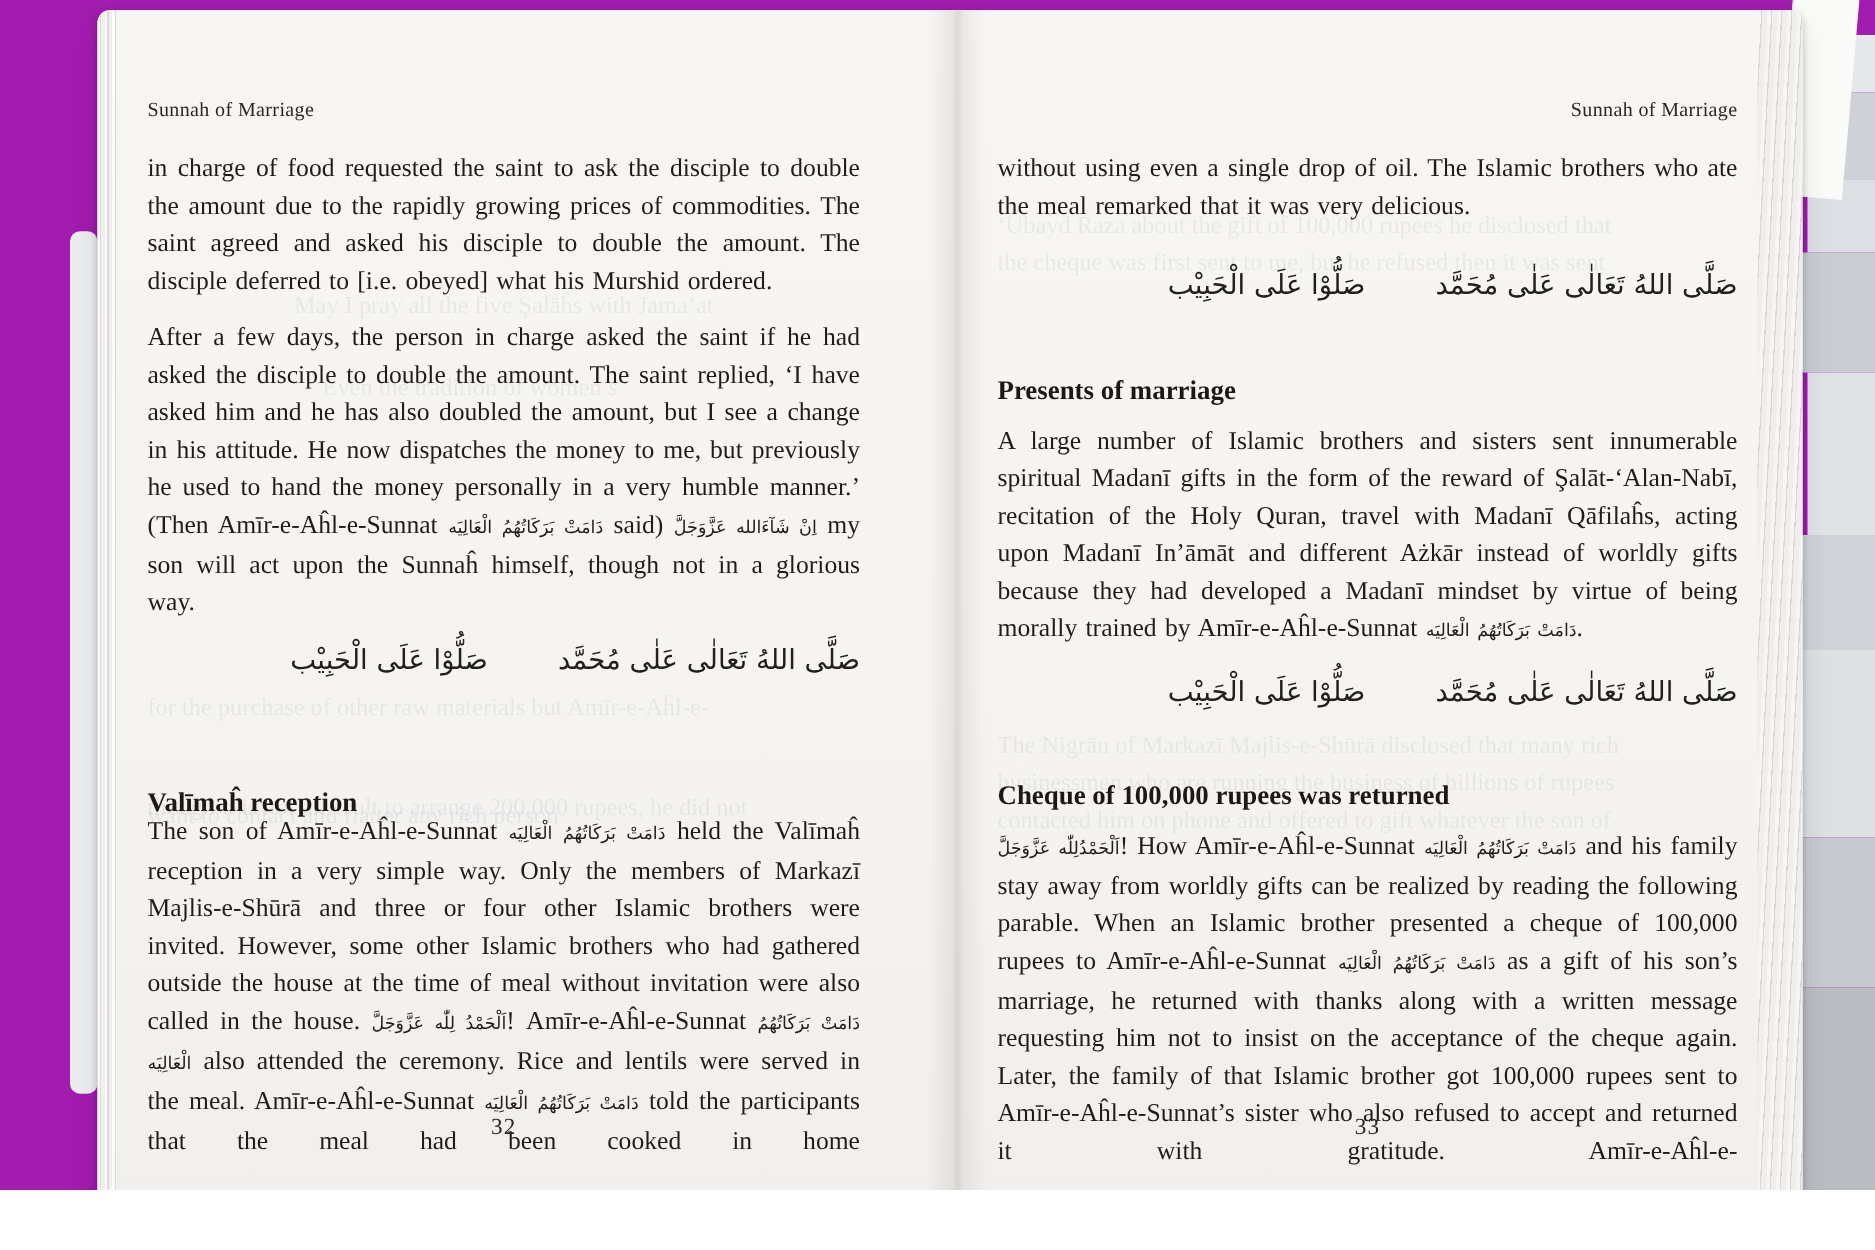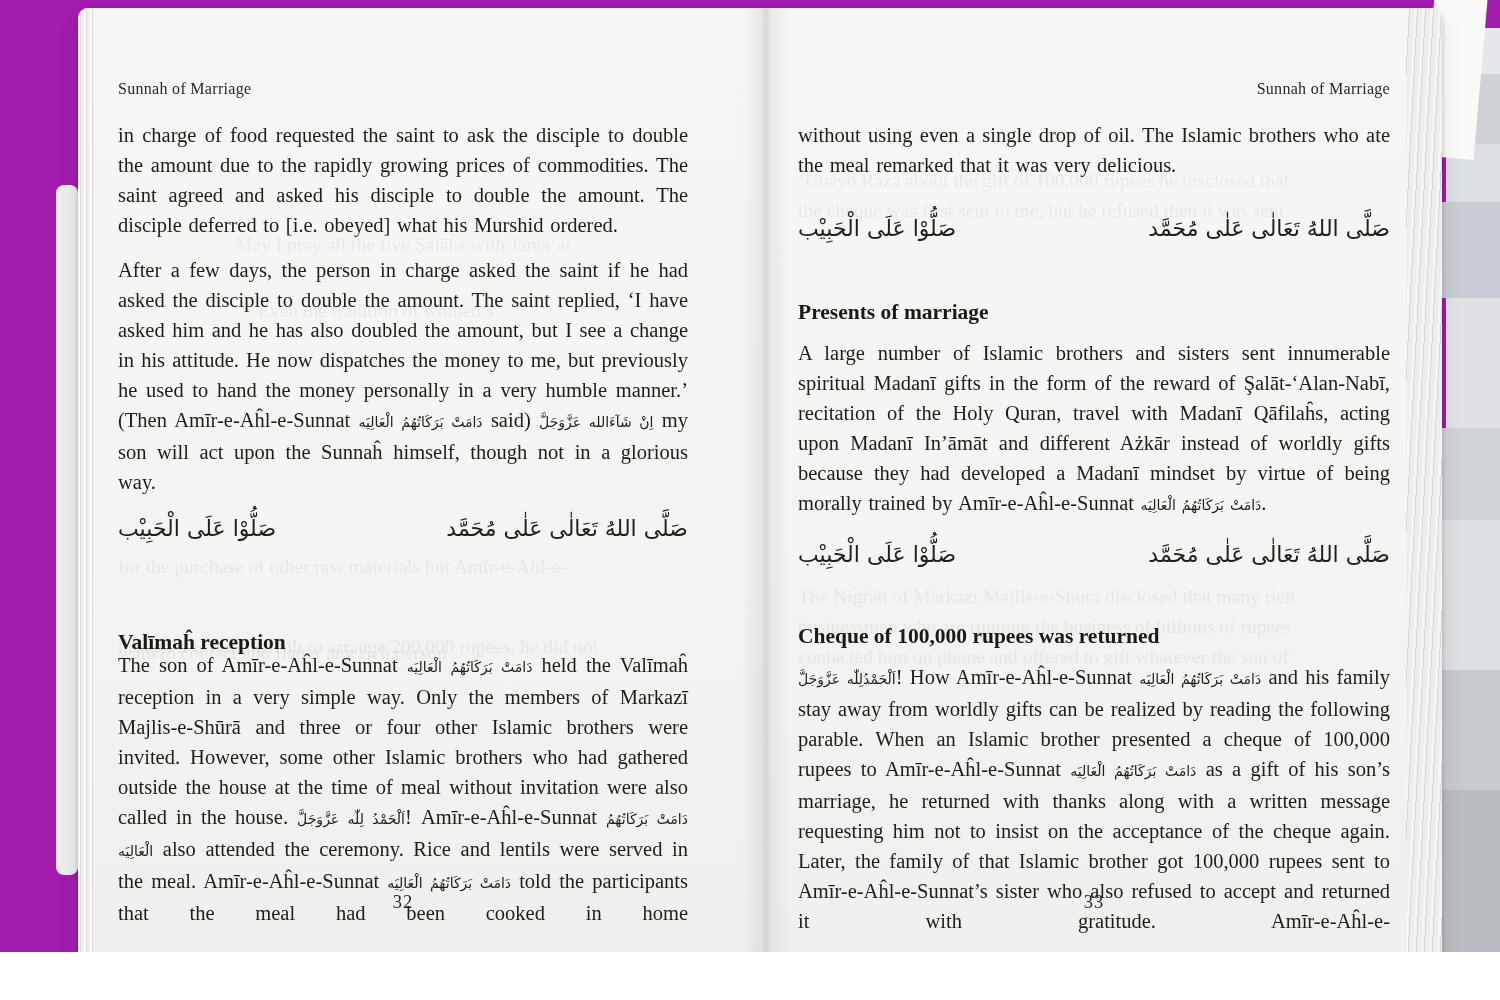--- a/index.html
+++ b/index.html
@@ -46,21 +46,21 @@
 
   .running-head { position:absolute; top:72px; font-size:16px; letter-spacing:.3px; color:#2b2824; }
   .running-head.right { right:0; text-align:right; }
 
   .para { position:absolute; width:100%; font-size:20.5px; line-height:30px;
           text-align:justify; color:#201d17; word-spacing:1.5px; }
   .para.cont { text-align-last:justify; }
 
   .heading { position:absolute; width:100%; font-size:21.5px; font-weight:bold; color:#1c1914; }
 
-  .salawat { position:absolute; width:100%; display:flex; justify-content:space-between; gap:75px;
+  .salawat { position:absolute; width:100%; display:flex; justify-content:flex-end; gap:56px;
              font-family:"DejaVu Sans", sans-serif; font-size:22px; color:#22201a; }
 
   .ar-inline { font-family:"DejaVu Sans", sans-serif; font-size:14px; direction:rtl; unicode-bidi:isolate; }
   .run { unicode-bidi:isolate; }
 
   .page-number { position:absolute; top:884px; width:100%; text-align:center;
                  font-size:18.5px; letter-spacing:1px; color:#2b2823; }
 
   
   .lp1 { top:112px; }

